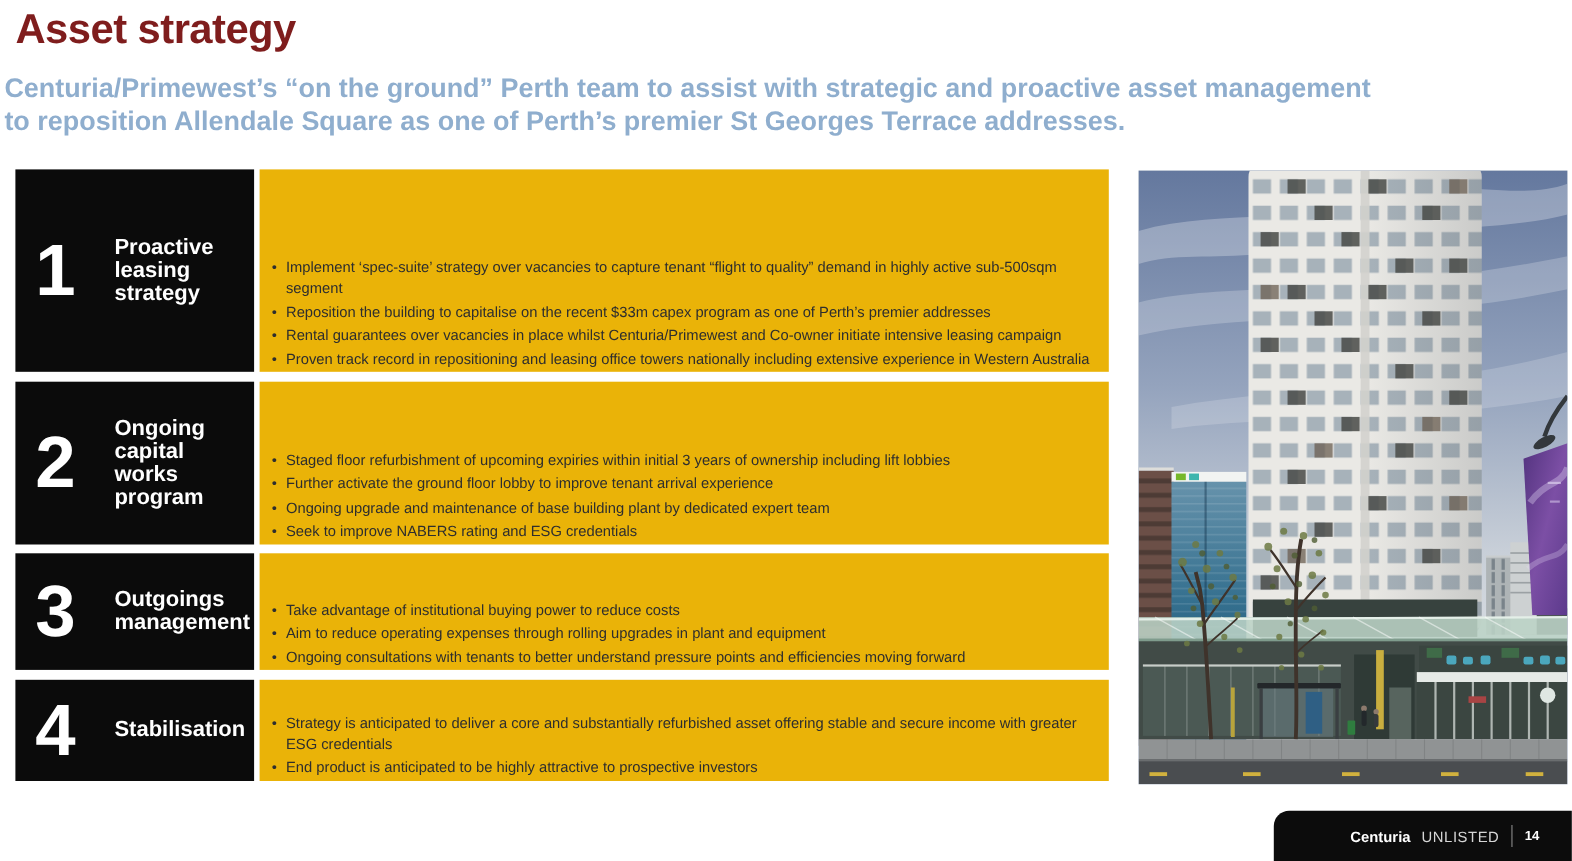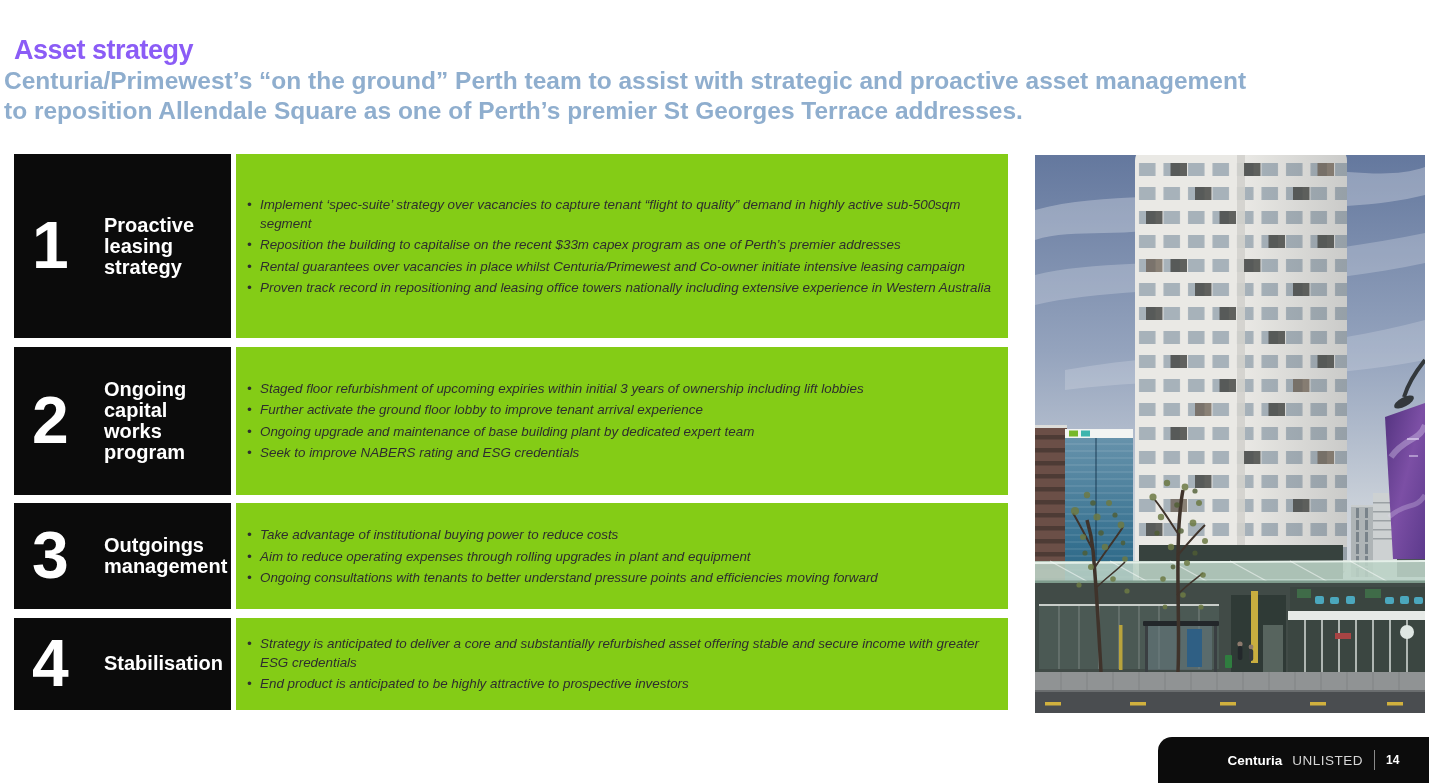--- a/index.html
+++ b/index.html
@@ -2,21 +2,21 @@
 <html><head>
 <meta charset="utf-8">
 <style>
   html,body{margin:0;padding:0;}
   body{
     width:1429px;height:783px;position:relative;overflow:hidden;
     background:#ffffff;font-family:"Liberation Sans",sans-serif;
   }
   .page-title{
     position:absolute;top:6px;left:14px;
-    font-size:27px;font-weight:bold;color:#8b5cf6;letter-spacing:-0.5px;margin-top:29px;
+    font-size:38px;font-weight:bold;color:#7f1d1d;letter-spacing:-0.5px;
   }
   .page-subtitle{
     position:absolute;top:66px;left:4px;width:1260px;
     font-size:24.5px;font-weight:bold;color:#8FAECE;line-height:30px;
   }
   .rows{position:absolute;top:154px;left:14px;width:994px;}
   .row{display:flex;margin-bottom:8.5px;}
   .row:nth-child(1){height:184px;}
   .row:nth-child(2){height:148px;}
   .row:nth-child(3){height:106px;}
@@ -26,22 +26,22 @@
     display:flex;align-items:center;
   }
   .num{
     width:72px;margin-left:18px;flex:none;
     font-size:66px;font-weight:bold;line-height:0.9;
   }
   .row-title{
     width:126px;font-size:20px;font-weight:bold;line-height:21px;
   }
   .bullets-box{
-    flex:1;margin-left:5px;background:#84cc16;
-    display:flex;align-items:center;font-style:italic;
+    flex:1;margin-left:5px;background:#eab308;
+    display:flex;align-items:flex-end;
   }
   ul.bullets{list-style:none;margin:0;padding:0 2px 0 10px;}
   ul.bullets li{
     position:relative;padding-left:14px;margin:2.5px 0;
     font-size:13.4px;line-height:19px;color:#2E2E2E;
   }
   ul.bullets li::before{
     content:"\2022";position:absolute;left:1px;top:0;color:#2E2E2E;
   }
   .photo{

